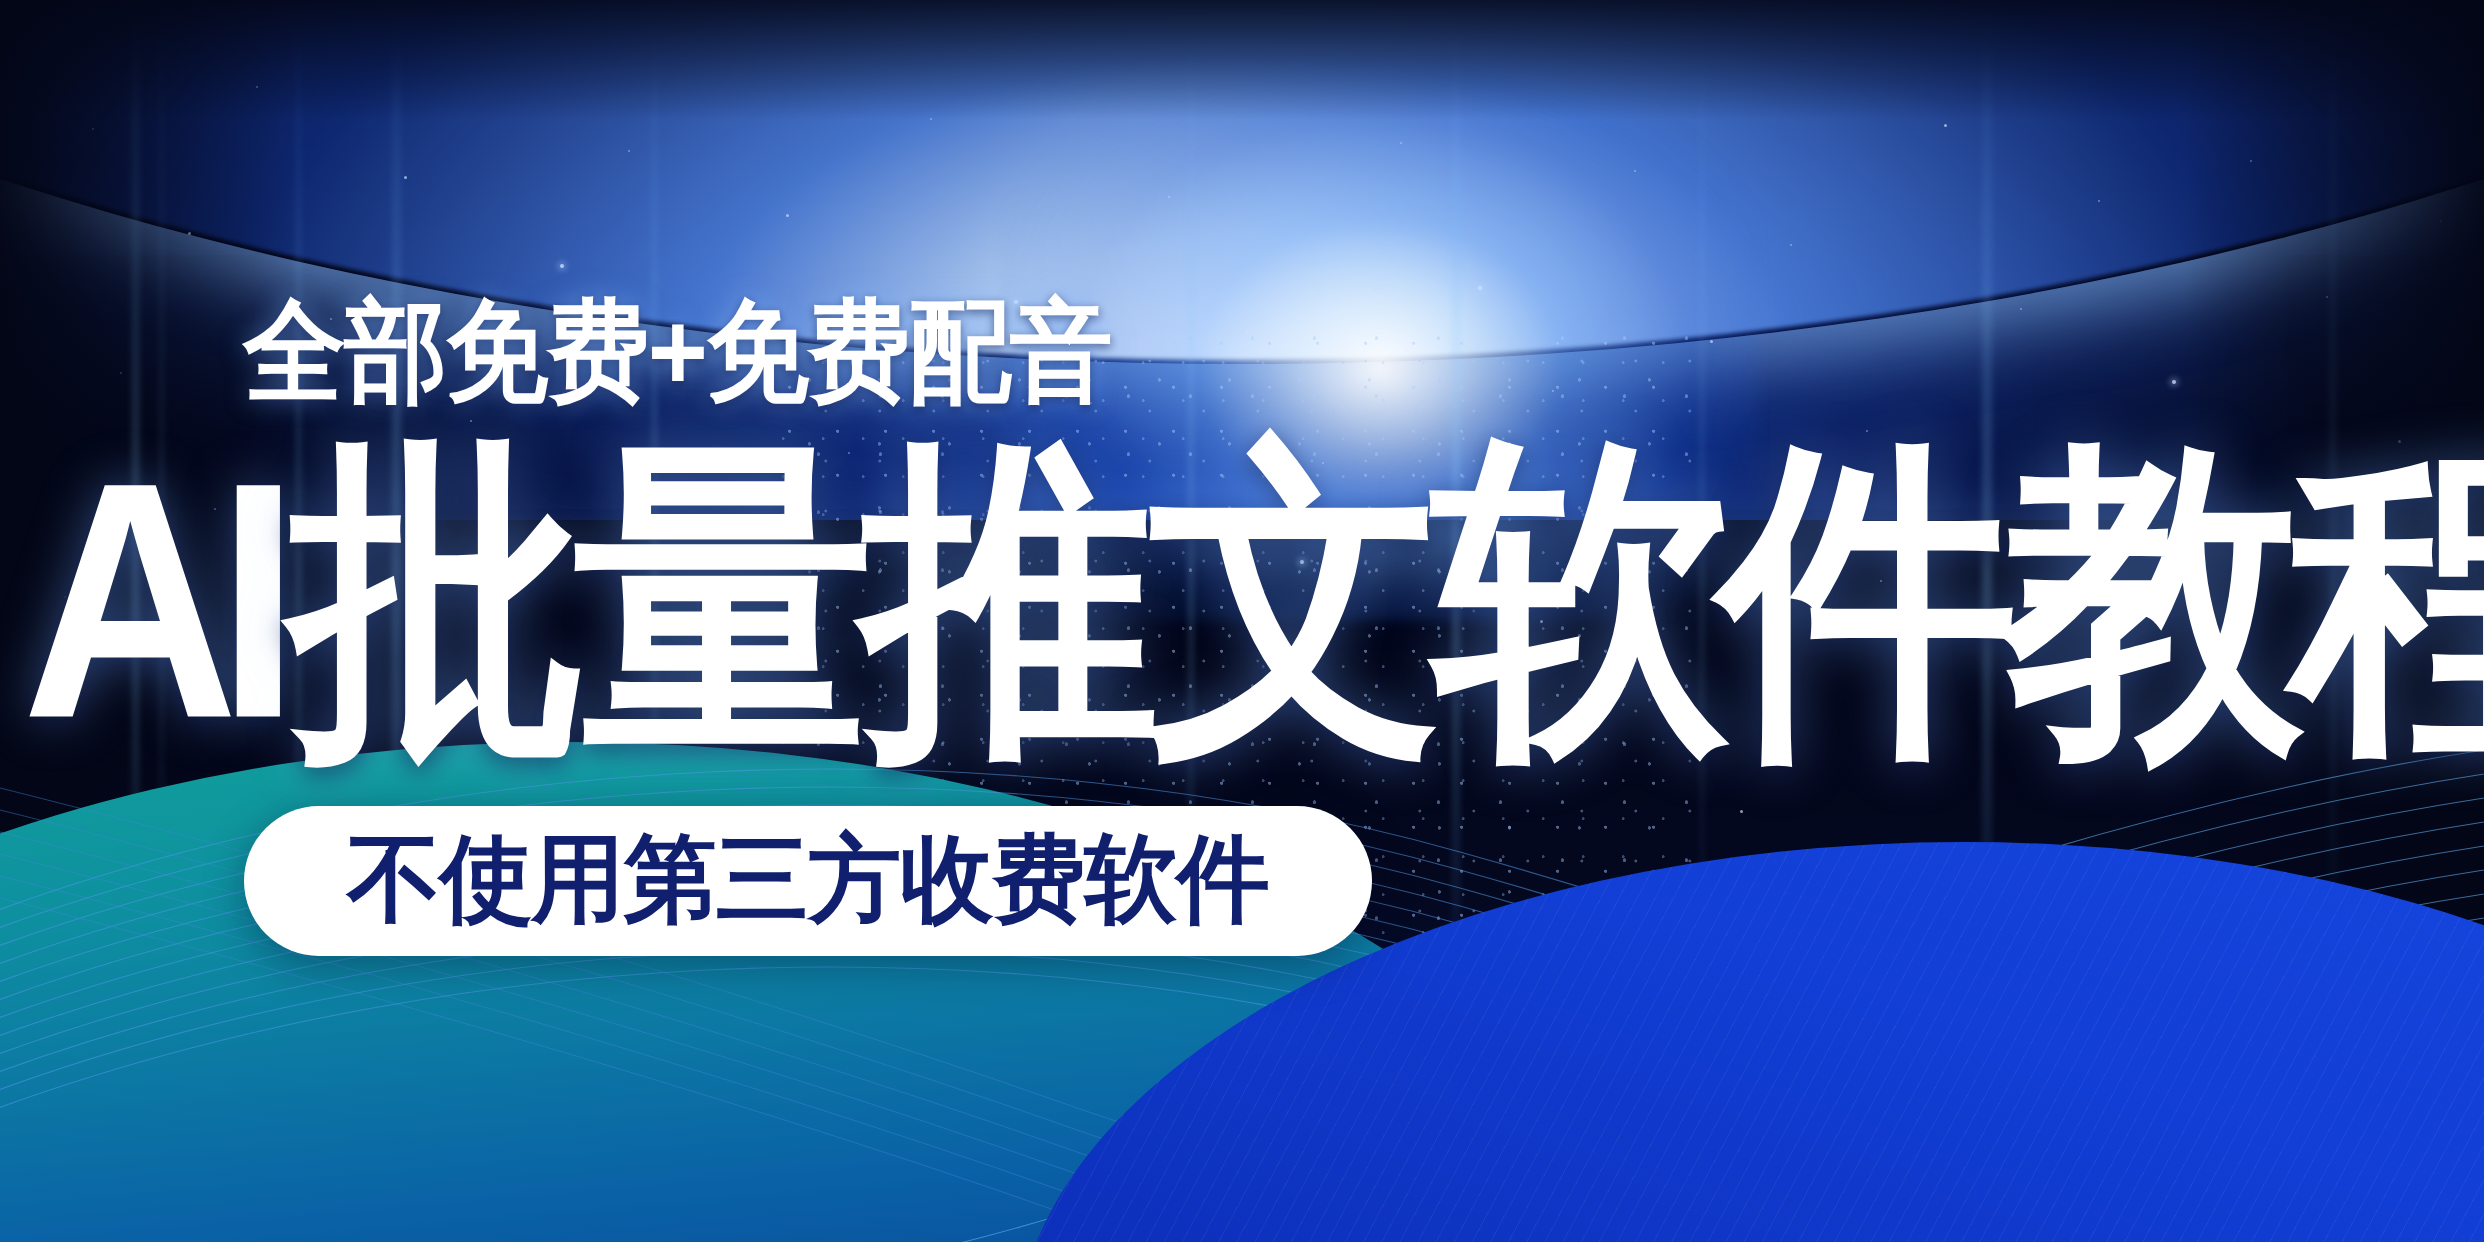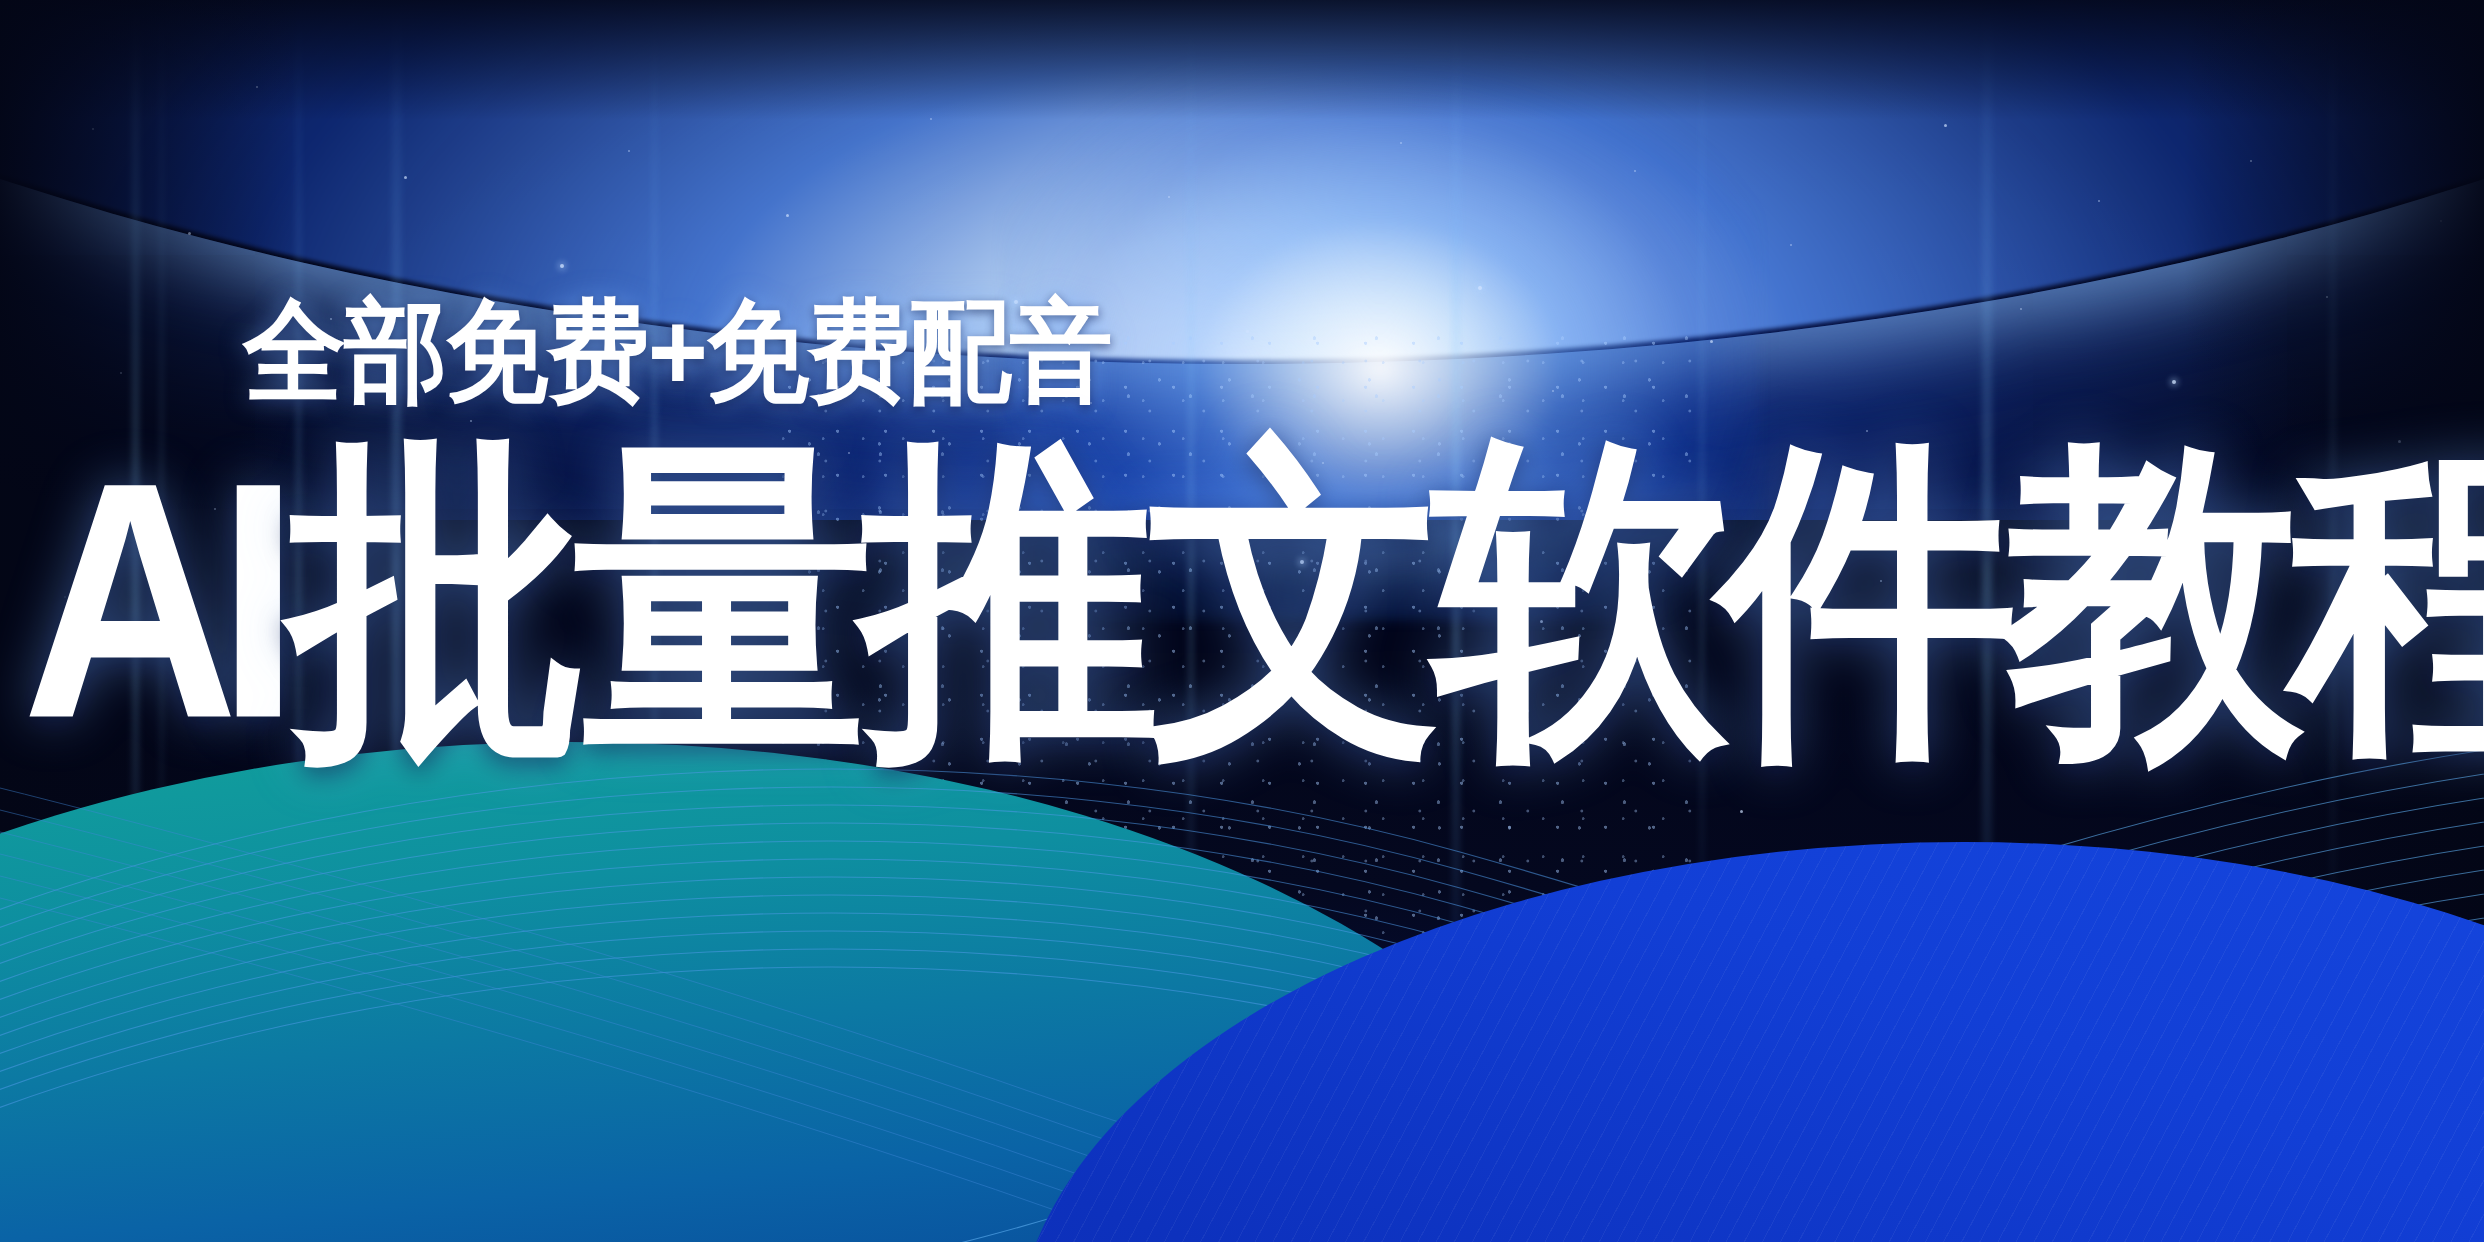--- a/index.html
+++ b/index.html
@@ -330,15 +330,18 @@
   <div class="blob-blue-sheen"></div>
 
   <div class="copy">
 
     <div class="subline">全部免费+免费配音</div>
 
     <div class="headline">
       <span class="ai">AI</span><span>批量推文软件教程</span>
     </div>
 
+    <div class="pill">
+      <div class="pill-text">不使用第三方收费软件</div>
+    </div>
 
   </div>
 </div>
 
 </body></html>

